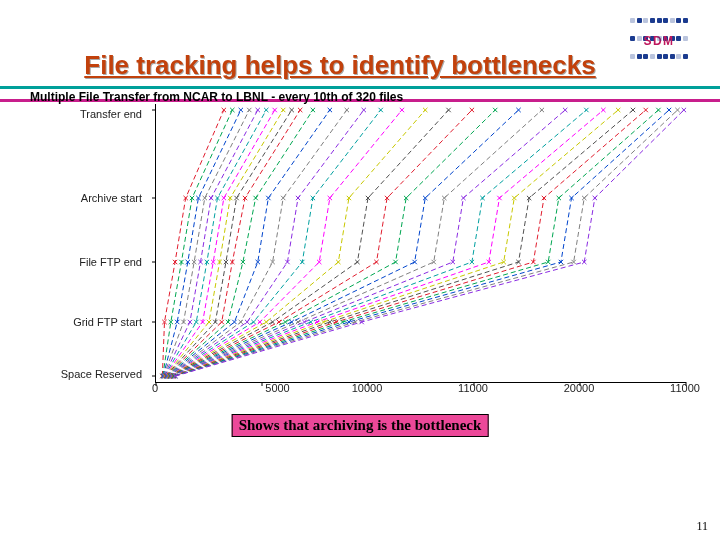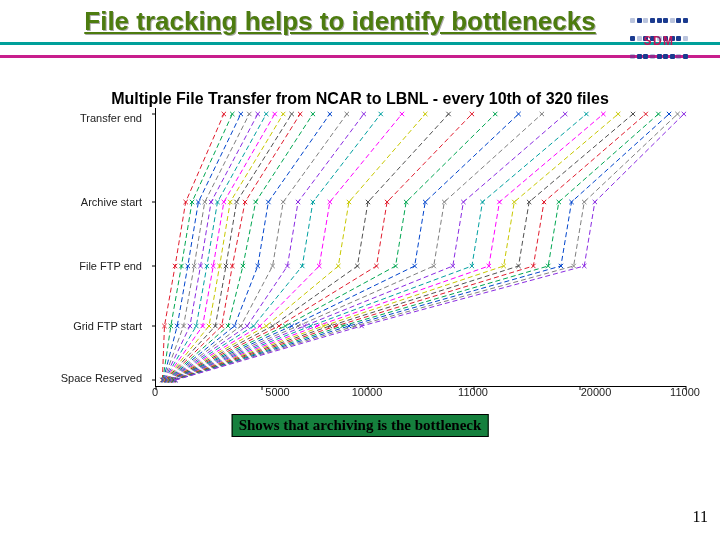--- a/index.html
+++ b/index.html
@@ -21,25 +21,26 @@
     position: relative;
     padding-top: 6px;
     text-align: center;
   }
   .title {
     display: inline-block;
     font-family: Arial, Helvetica, sans-serif;
     font-weight: 700;
     font-size: 26px;
     line-height: 30px;
-    color: #4d7c0f;
+    color: #c2410c;
     text-decoration: underline;
     text-shadow: 1px 1px 0 #aaa;
     max-width: 520px;
     margin-left: -40px;
+    margin-top: 44px;
   }
   .logo {
     position: absolute;
     right: 22px;
     top: 10px;
     width: 78px;
     height: 40px;
     text-align: center;
   }
   .logo-dots {
@@ -71,23 +72,23 @@
   }
   
   .chart-outer {
     position: absolute;
     left: 30px;
     top: 90px;
     width: 660px;
     height: 310px;
   }
   .chart-title {
-    text-align: center;
+    text-align: left;
     font-family: Arial, Helvetica, sans-serif;
-    font-size: 16px;
+    font-size: 12px;
     font-weight: 700;
   }
   .chart-body {
     position: relative;
     width: 660px;
     height: 290px;
   }
   .y-labels {
     position: absolute;
     left: 0;
@@ -139,32 +140,32 @@
     position: absolute;
     top: 0;
     transform: translateX(-50%);
   }
   .caption-box {
     position: absolute;
     left: 50%;
     top: 414px;
     transform: translateX(-50%);
     border: 1.5px solid #000;
-    background: #15803d;
+    background: #ec4899;
     padding: 2px 6px;
     font-family: "Times New Roman", Times, serif;
     font-size: 15px;
     font-weight: 700;
   }
   .slide-number {
     position: absolute;
     right: 12px;
-    bottom: 14px;
+    bottom: 6px;
     font-family: "Times New Roman", Times, serif;
-    font-size: 16px;
+    font-size: 12px;
   }
 </style>
 </head>
 <body>
 
 <div class="slide">
 
   <div class="title-row">
     <div class="title">File tracking helps to identify bottlenecks</div>
     <div class="logo">
@@ -393,21 +394,21 @@
             <path d="M426.04,155.8 L430.44,160.2 M426.04,160.2 L430.44,155.8" stroke="#8a2be2" stroke-width="1"></path>
             <path d="M436.64,91.8 L441.03999999999996,96.2 M436.64,96.2 L441.03999999999996,91.8" stroke="#8a2be2" stroke-width="1"></path>
             <path d="M525.68,3.8 L530.08,8.2 M525.68,8.2 L530.08,3.8" stroke="#8a2be2" stroke-width="1"></path>
           </svg>
       </div>
       <div class="x-labels" id="x-labels">
           <div class="x-label" style="left: 0px;">0</div>
           <div class="x-label" style="left: 106px; padding-left: 33px;">5000</div>
           <div class="x-label" style="left: 212px;">10000</div>
           <div class="x-label" style="left: 318px;">11000</div>
-          <div class="x-label" style="left: 424px; margin-left: 17px;">20000</div>
+          <div class="x-label" style="left: 424px;">20000</div>
           <div class="x-label" style="left: 530px;">11000</div>
         </div>
     </div>
   </div>
 
   <div class="caption-box">Shows that archiving is the bottleneck</div>
 
   <div class="slide-number">11</div>
 </div>
 

